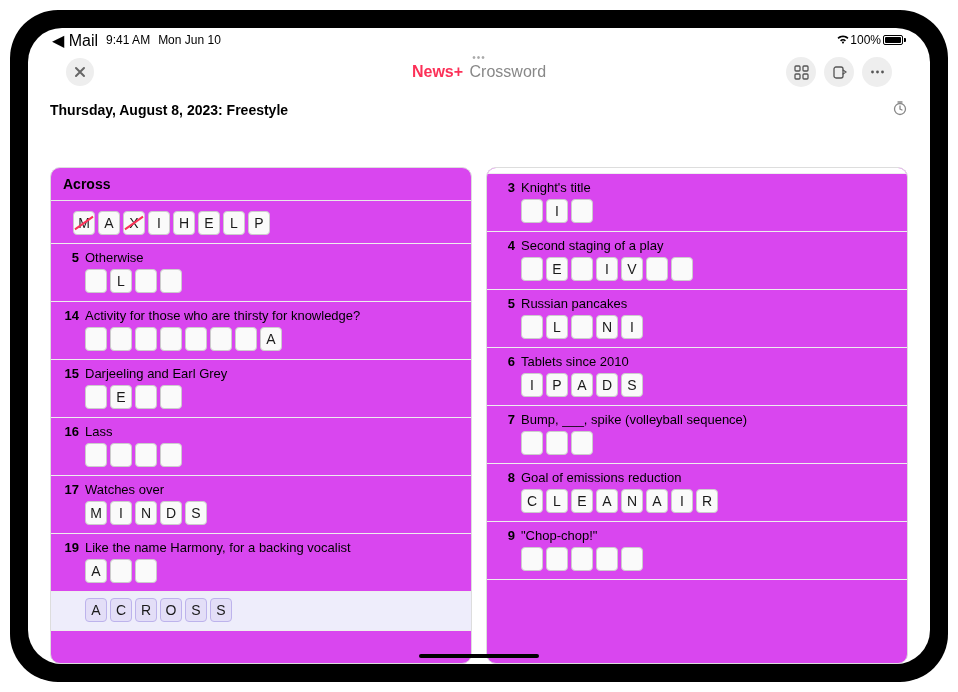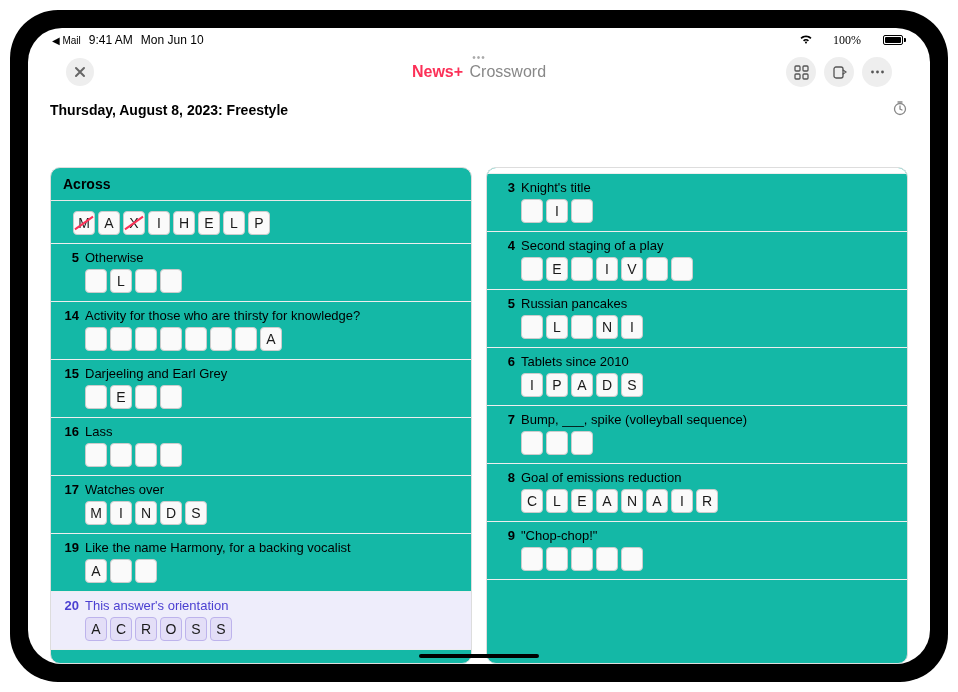--- a/index.html
+++ b/index.html
@@ -33,22 +33,22 @@
     height: 22px;
     display: flex;
     align-items: center;
     justify-content: space-between;
     padding: 2px 24px 0;
     font-size: 12px;
     font-weight: 500;
     color: #000;
   }
   .status-left { display: flex; align-items: center; gap: 8px; }
-  .status-right { display: flex; align-items: center; gap: 20px; font-family: Liberation Serif, serif; }
-  .back-mail { font-size: 10px; }
+  .status-right { display: flex; align-items: center; gap: 0; }
+  .back-mail { font-size: 16px; }
   .dots {
     position: absolute;
     left: 50%;
     top: 24px;
     transform: translateX(-50%);
     font-size: 10px;
     color: #aaa;
     letter-spacing: 1px;
   }
   .nav-bar {
@@ -108,21 +108,21 @@
     gap: 14px;
     overflow: hidden;
   }
   .column {
     flex: 1;
     border: 1px solid #ddd;
     border-radius: 10px;
     overflow: hidden;
     display: flex;
     flex-direction: column;
-    background: #14b8a6;
+    background: #d946ef;
   }
   .col-header {
     font-size: 14px;
     font-weight: 700;
     padding: 8px 12px;
     border-bottom: 1px solid #e8e8e8;
   }
   .clue-list { flex: 1; overflow: hidden; }
   .clue {
     border-bottom: 1px solid #eee;
@@ -367,24 +367,20 @@
                   <span class="clue-num">19</span>
                   <span class="clue-text">Like the name Harmony, for a backing vocalist</span>
                 </div>
                 <div class="cells">
                   <div class="cell">A</div>
                   <div class="cell"></div>
                   <div class="cell"></div>
                 </div>
               </div>
               <div class="clue active">
-                <div class="clue-line">
-                  <span class="clue-num">20</span>
-                  <span class="clue-text">This answer's orientation</span>
-                </div>
                 <div class="cells">
                   <div class="cell active">A</div>
                   <div class="cell active">C</div>
                   <div class="cell active">R</div>
                   <div class="cell active">O</div>
                   <div class="cell active">S</div>
                   <div class="cell active">S</div>
                 </div>
               </div>
             </div>

